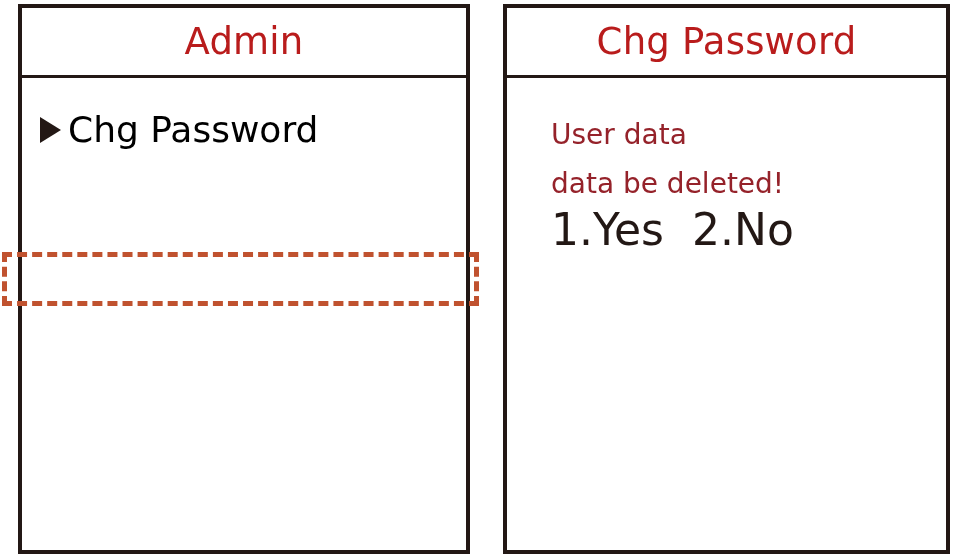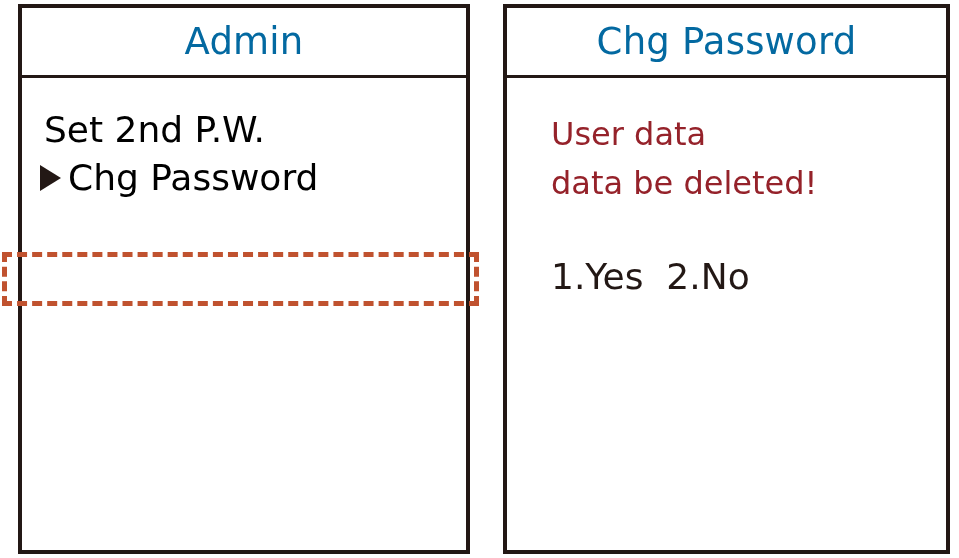--- a/index.html
+++ b/index.html
@@ -33,21 +33,21 @@
     box-sizing: border-box;
     height: 70px;
     border-bottom: 3px solid #231815;
     display: flex;
     align-items: center;
     justify-content: center;
   }
   .screen-title {
     font-size: 37px;
     line-height: 1;
-    color: #0369a1;
+    color: #b91c1c;
     letter-spacing: 0.2px;
     white-space: nowrap;
   }
 
   .screen-body {
     position: relative;
     box-sizing: border-box;
     height: calc(100% - 73px);
     padding: 0;
   }
@@ -104,48 +104,44 @@
   }
 
   
   .confirm-body-inner {
     position: absolute;
     left: 44px;
     top: 32px;
     right: 10px;
   }
   .warning-line {
-    font-size: 32px;
+    font-size: 28px;
     line-height: 49px;
     color: #95222A;
     white-space: nowrap;
   }
   .choices {
-    margin-top: 51px;
-    font-size: 36px;
+    font-size: 44px;
     line-height: 1;
     color: #231815;
     white-space: pre;
   }
 </style>
 </head>
 <body>
 
 <div class="screen" id="screen-admin">
 
   <div class="screen-header">
     <div class="screen-title">Admin</div>
   </div>
 
   <div class="screen-body">
     <ul class="menu-list">
 
-      <li class="menu-item">
-        <span class="menu-label">Set 2nd P.W.</span>
-      </li>
 
 
 
       <li class="menu-item selected">
         <span class="cursor-icon"></span>
         <span class="menu-label">Chg Password</span>
       </li>
 
     </ul>
   </div>

